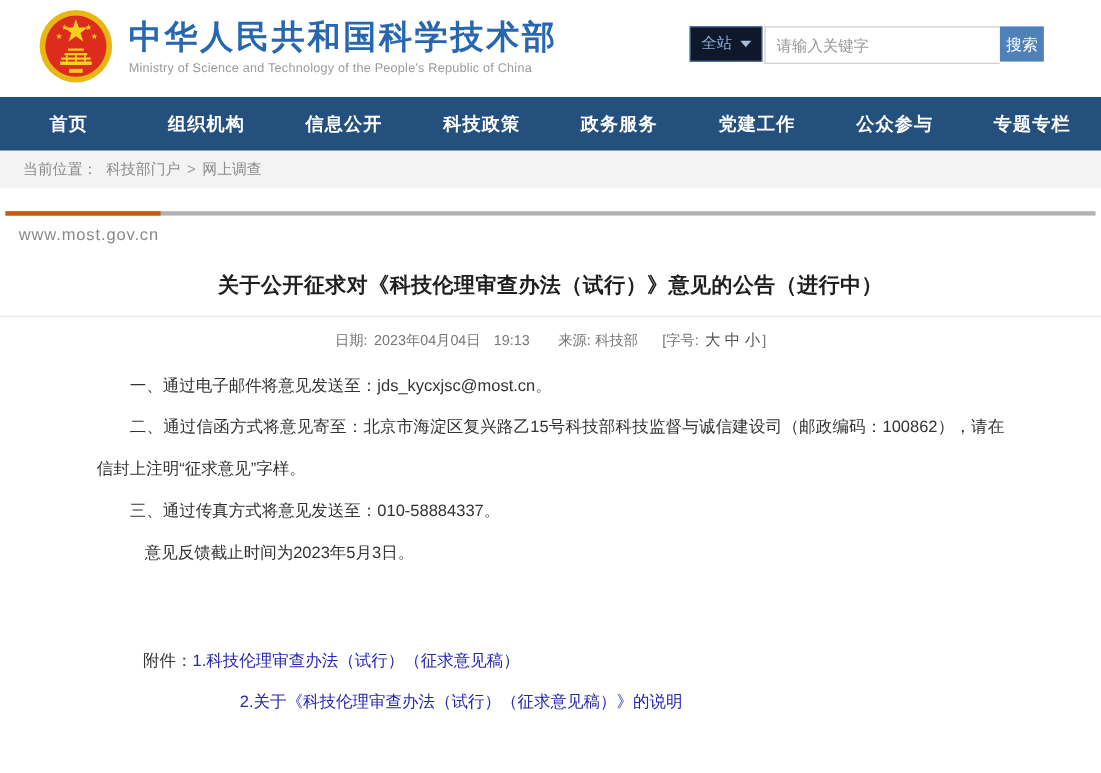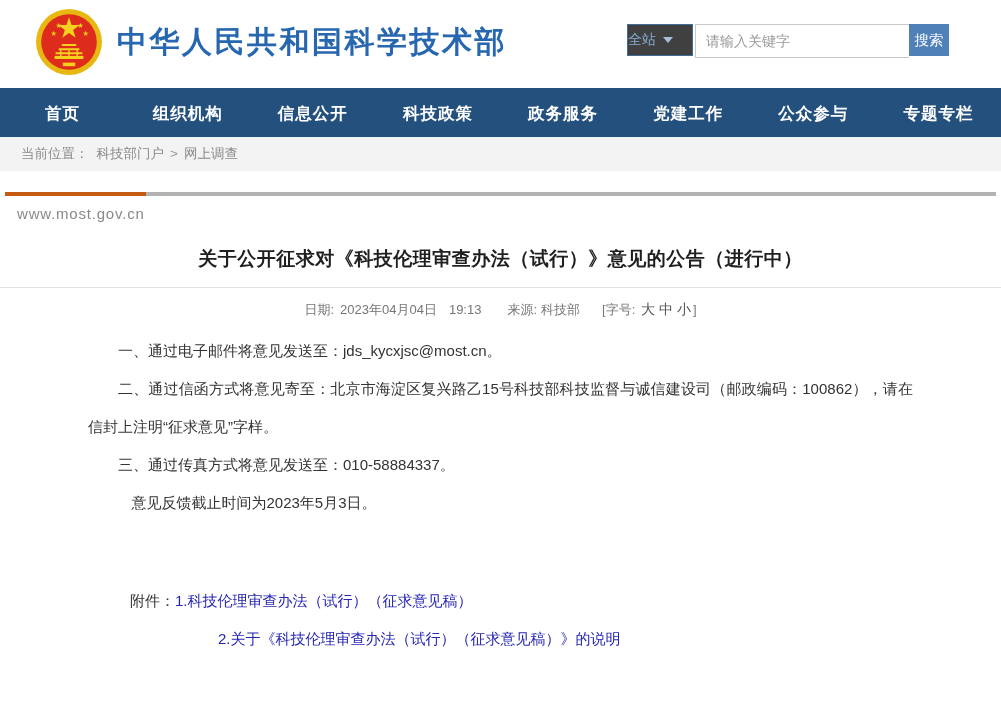--- a/index.html
+++ b/index.html
@@ -13,21 +13,21 @@
     font-family:"Liberation Sans","DejaVu Sans",sans-serif; color:#333;
   }
   
   .header{height:88px; position:relative; background:#fff;}
   .brand{position:absolute; left:35px; top:8px; display:flex; align-items:center; text-decoration:none; cursor:pointer;}
   .emblem{width:68px; height:68px; display:block;}
   .titles{margin-left:14px; display:flex; flex-direction:column;}
   .title-cn{font-size:30px; font-weight:bold; color:var(--title-blue); letter-spacing:2.5px; line-height:36px;}
   .title-en{font-size:11.5px; color:#9b9b9b; margin-top:3px; letter-spacing:.2px;}
   .search{position:absolute; right:52px; top:24px; display:flex; align-items:stretch; height:32px;}
-  .scope{width:66px; border:1px solid #40699c; background:#404040; display:flex; align-items:center; gap:7px; font-size:14px; color:#85abd3; cursor:pointer;}
+  .scope{width:66px; border:1px solid #40699c; background:#0f172a; display:flex; align-items:center; justify-content:center; gap:7px; font-size:14px; color:#85abd3; cursor:pointer;}
   .caret{width:0; height:0; border-left:5px solid transparent; border-right:5px solid transparent; border-top:6px solid #a9bfd9; display:inline-block;}
   .search-input{width:214px; margin-left:2px; border:1px solid #c9c9c9; border-right:none; padding:16px 10px; font-size:14px; color:#333; outline:none; font-family:inherit;}
   .search-input::placeholder{color:#999;}
   .search-btn{width:40px; border:none; background:var(--btn-blue); color:#fff; font-size:14.5px; cursor:pointer; font-family:inherit;}
   
   .navbar{height:49px; background:var(--nav-blue); display:flex; align-items:center;}
   .nav-item{flex:1; text-align:center; color:#fff; font-size:16.5px; font-weight:600; letter-spacing:1px; text-decoration:none; line-height:34px; cursor:pointer;}
   
   .breadcrumb{height:34px; background:#f3f3f3; line-height:34px; padding-left:21px; font-size:13.5px; color:#8a8a8a;}
   .breadcrumb a{color:#8a8a8a; text-decoration:none; cursor:pointer;}
@@ -71,20 +71,21 @@
         <text x="41" y="19" font-size="7" fill="#f7d11e">★</text>
         <text x="46" y="27" font-size="7" fill="#f7d11e">★</text>
         <path d="M26 36 h14 M23 40 h20 M20 44 h26" stroke="#f7d11e" stroke-width="2" fill="none"></path>
         <path d="M25 41 v6 M33 41 v6 M41 41 v6" stroke="#f7d11e" stroke-width="1.5" fill="none"></path>
         <path d="M19 48 h28" stroke="#f7d11e" stroke-width="3" fill="none"></path>
         <rect x="27" y="53" width="12" height="3.5" fill="#f7d11e"></rect>
       </svg>
     </span>
     <span class="titles">
       <span class="title-cn">中华人民共和国科学技术部</span>
+      <span class="title-en">Ministry of Science and Technology of the People's Republic of China</span>
     </span>
   </a>
   <div class="search">
     <div class="scope">
       <span>全站</span>
       <span class="caret"></span>
     </div>
     <input class="search-input" type="text" placeholder="请输入关键字" style="">
     <button class="search-btn">搜索</button>
   </div>

